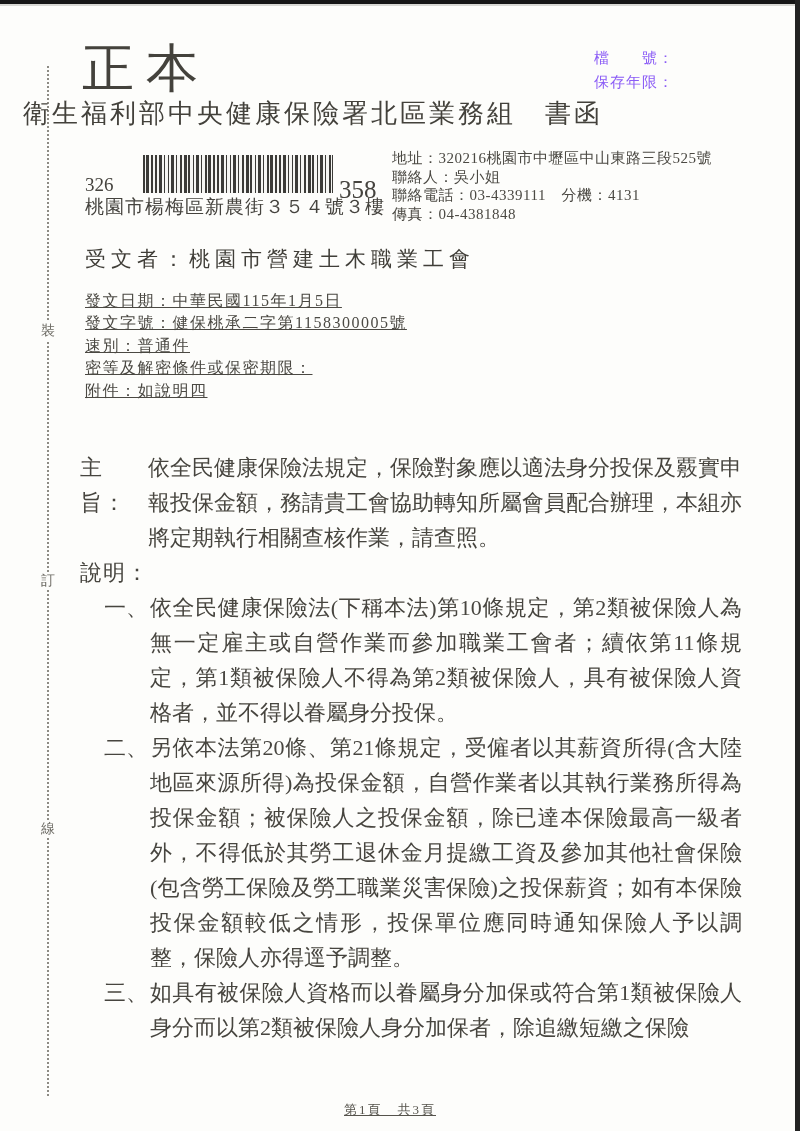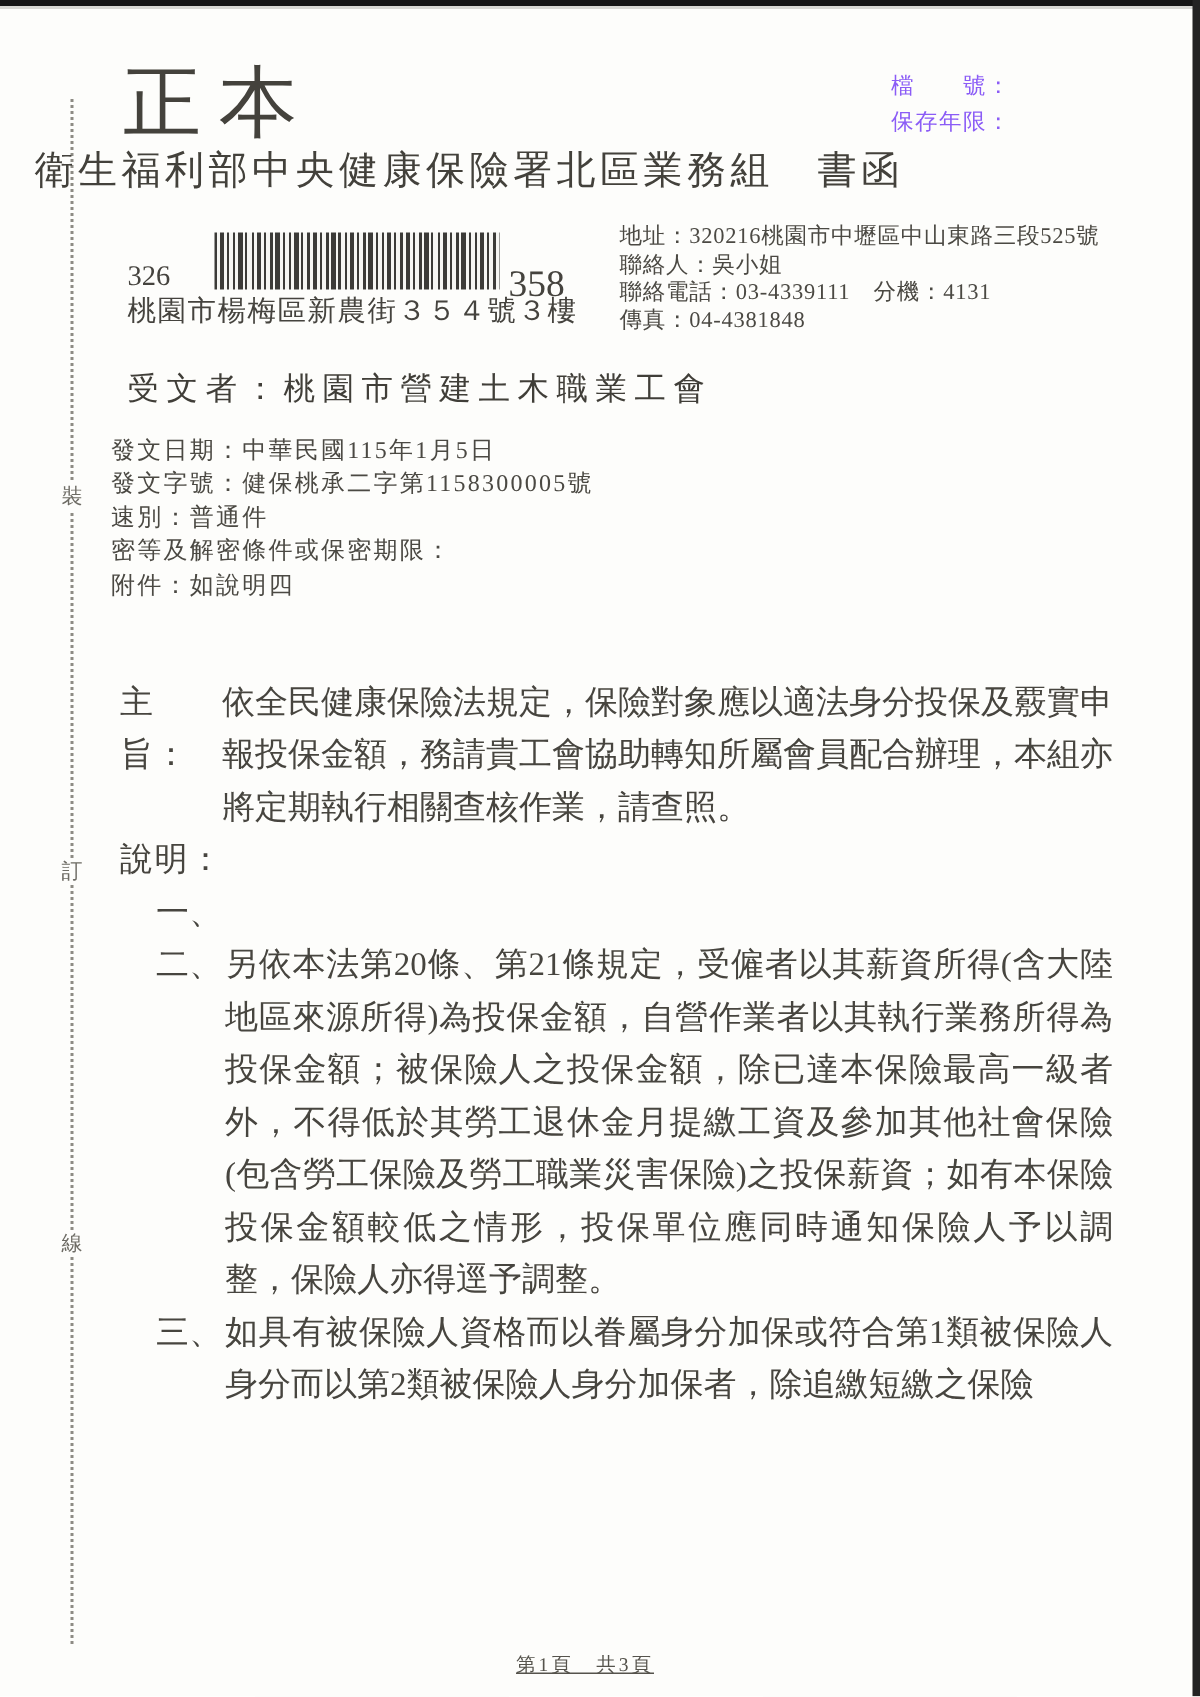--- a/index.html
+++ b/index.html
@@ -27,25 +27,25 @@
   .zip-from { position:absolute; left:0; top:22px; font-size:19px; }
   .barcode { position:absolute; left:58px; top:3px; width:190px; height:38px;
     background:repeating-linear-gradient(90deg,
       #3c3b38 0px, #3c3b38 1.6px, #f6f6f3 1.6px, #f6f6f3 3.4px,
       #3c3b38 3.4px, #3c3b38 6.4px, #f6f6f3 6.4px, #f6f6f3 8.2px,
       #3c3b38 8.2px, #3c3b38 9.6px, #f6f6f3 9.6px, #f6f6f3 12.4px);
   }
   .zip-to { position:absolute; left:254px; top:24px; font-size:25px; }
   .mail-address { position:absolute; left:0; top:42px; font-size:19px; letter-spacing:1px; white-space:nowrap; }
 
-  .contact-block { position:absolute; left:413px; top:149px; font-size:15px; line-height:18.6px; letter-spacing:0.5px; color:#4b4943; white-space:nowrap; }
+  .contact-block { position:absolute; left:392px; top:149px; font-size:15px; line-height:18.6px; letter-spacing:0.5px; color:#4b4943; white-space:nowrap; }
 
   .recipient { position:absolute; left:85px; top:245px; font-size:21px; letter-spacing:5px; white-space:nowrap; color:#403e38; }
 
-  .meta-block { position:absolute; left:74px; top:290px; font-size:16px; line-height:22.4px; letter-spacing:1.5px; white-space:nowrap; color:#4b4943; }
+  .meta-block { position:absolute; left:85px; top:290px; font-size:16px; line-height:22.4px; letter-spacing:1.5px; white-space:nowrap; color:#4b4943;text-decoration:underline; }
 
   .body-block { position:absolute; left:80px; top:420px; width:662px; font-size:22px; line-height:35px; color:#47453f;margin-top:30px; }
   .para { display:flex; }
   .para-label { flex:0 0 68px; letter-spacing:1px; }
   .para-text { flex:1; text-align:justify; }
   .section-heading { letter-spacing:1px; }
   .item { display:flex; padding-left:24px; }
   .item-no { flex:0 0 46px; }
   .item-text { flex:1; text-align:justify; }
 
@@ -100,20 +100,21 @@
 
   <div class="body-block">
     <div class="para">
       <span class="para-label">主旨：</span>
       <span class="para-text">依全民健康保險法規定，保險對象應以適法身分投保及覈實申報投保金額，務請貴工會協助轉知所屬會員配合辦理，本組亦將定期執行相關查核作業，請查照。</span>
     </div>
     <div class="section-heading">說明：</div>
 
     <div class="item">
       <span class="item-no">一、</span>
+      <span class="item-text">依全民健康保險法(下稱本法)第10條規定，第2類被保險人為無一定雇主或自營作業而參加職業工會者；續依第11條規定，第1類被保險人不得為第2類被保險人，具有被保險人資格者，並不得以眷屬身分投保。</span>
     </div>
     <div class="item">
       <span class="item-no">二、</span>
       <span class="item-text">另依本法第20條、第21條規定，受僱者以其薪資所得(含大陸地區來源所得)為投保金額，自營作業者以其執行業務所得為投保金額；被保險人之投保金額，除已達本保險最高一級者外，不得低於其勞工退休金月提繳工資及參加其他社會保險(包含勞工保險及勞工職業災害保險)之投保薪資；如有本保險投保金額較低之情形，投保單位應同時通知保險人予以調整，保險人亦得逕予調整。</span>
     </div>
     <div class="item">
       <span class="item-no">三、</span>
       <span class="item-text">如具有被保險人資格而以眷屬身分加保或符合第1類被保險人身分而以第2類被保險人身分加保者，除追繳短繳之保險</span>
     </div>
   </div>

